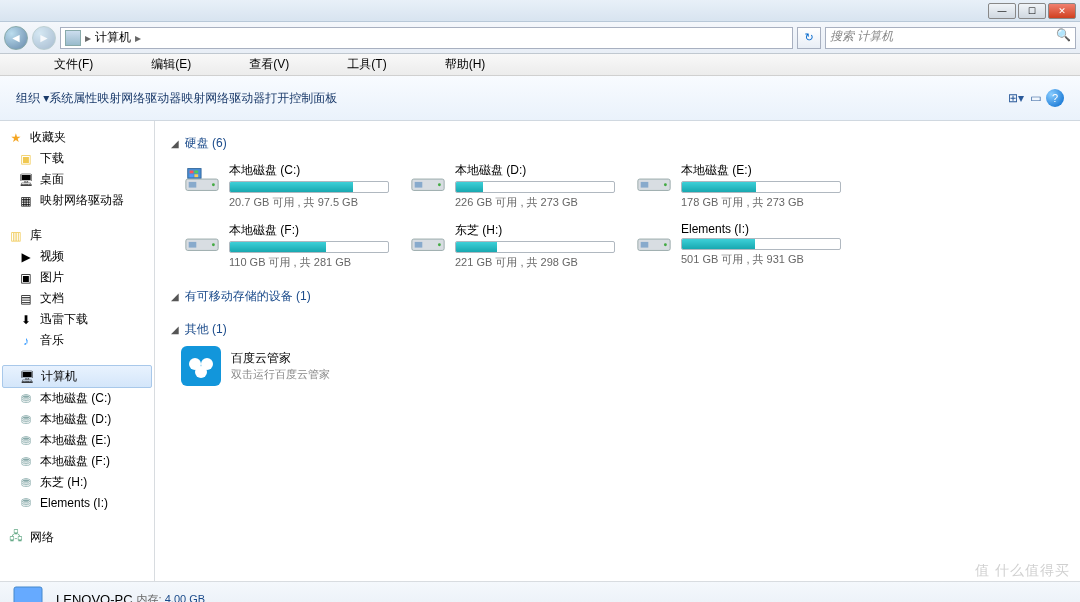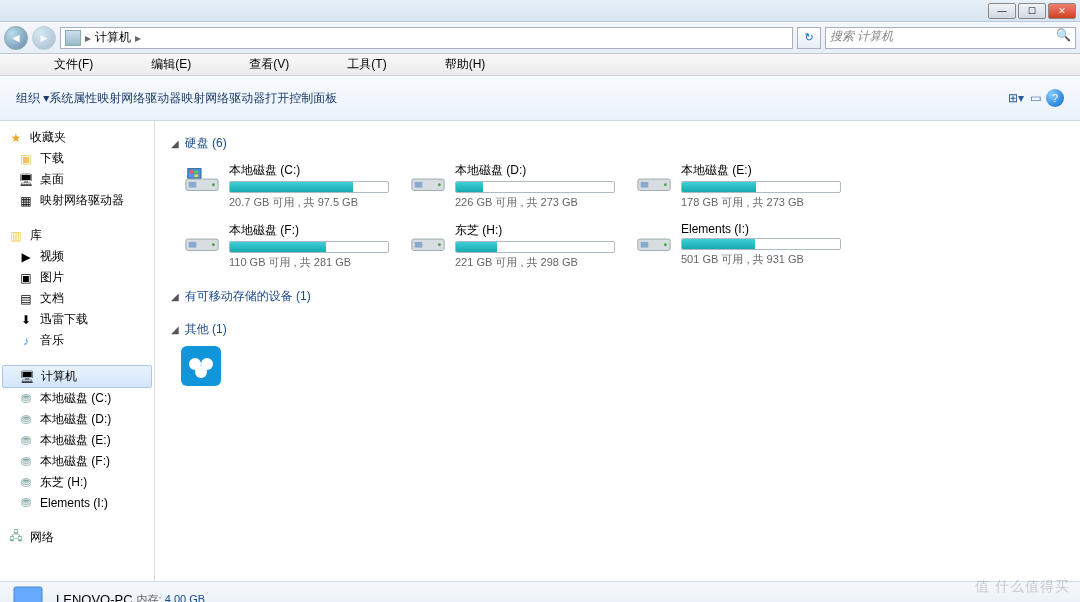--- a/index.html
+++ b/index.html
@@ -60,21 +60,21 @@
 .dvd-icon, .other-icon { width: 40px; height: 40px; display: flex; align-items: center; justify-content: center; }
 .other-icon { background: #1296db; border-radius: 6px; }
 .other-sub { color: #888; font-size: 11px; }
 
 
 .details { height: 36px; border-top: 1px solid #d8dce0; background: linear-gradient(#f4f8fc,#e8eef6); display: flex; align-items: center; padding: 0 10px; font-size: 11px; gap: 4px; }
 .details .dicon { width: 42px; height: 30px; }
 .details .dname { font-size: 13px; color: #000; }
 .details .dlabel { color: #666; }
 .details .dval { color: #1a4a8a; }
-.watermark { position: absolute; right: 10px; bottom: 6px; font-size: 14px; color: rgba(120,120,120,.35); letter-spacing: 1px; }
+.watermark { position: absolute; right: 10px; bottom: 22px; font-size: 14px; color: rgba(120,120,120,.35); letter-spacing: 1px; }
 </style>
 </head>
 <body>
 
 <div class="titlebar">
   <div class="winbtn min">—</div>
   <div class="winbtn max">☐</div>
   <div class="winbtn close">✕</div>
 </div>
 
@@ -317,20 +317,24 @@
         <span>其他 (1)</span>
       </div>
     <div class="other-item">
       <div class="other-icon">
         <svg viewBox="0 0 40 40">
             <circle cx="14" cy="18" r="6" fill="#fff"></circle>
             <circle cx="26" cy="18" r="6" fill="#fff"></circle>
             <circle cx="20" cy="26" r="6" fill="#fff"></circle>
           </svg>
       </div>
+      <div>
+        <div>百度云管家</div>
+        <div class="other-sub">双击运行百度云管家</div>
+      </div>
     </div>
   </div>
 </div>
 
 <div class="details">
   <div class="dicon">
     <svg viewBox="0 0 42 30">
         <rect x="4" y="2" width="28" height="18" rx="2" fill="#6af" stroke="#48c"></rect>
         <rect x="14" y="20" width="8" height="4" fill="#ccc"></rect>
         <rect x="10" y="24" width="16" height="3" fill="#aaa"></rect>

